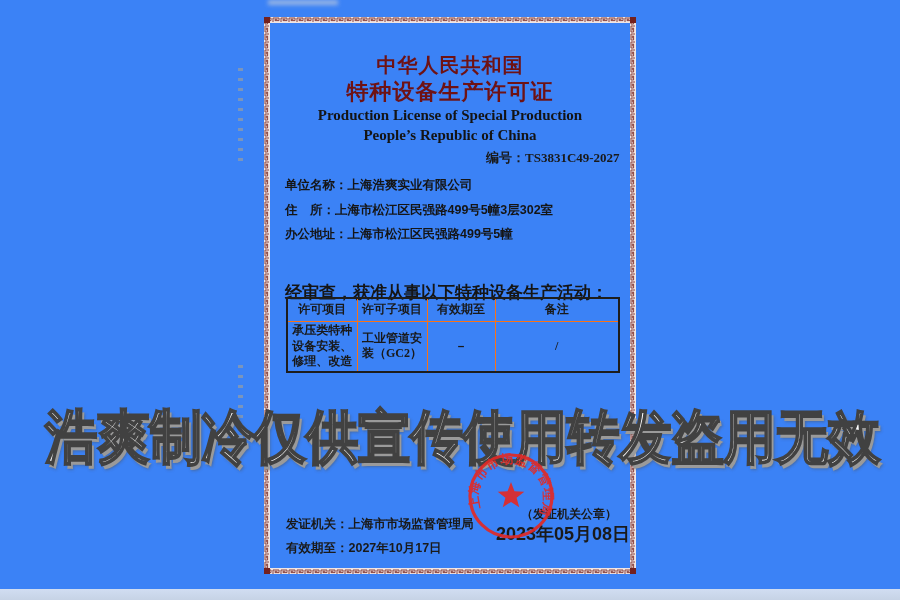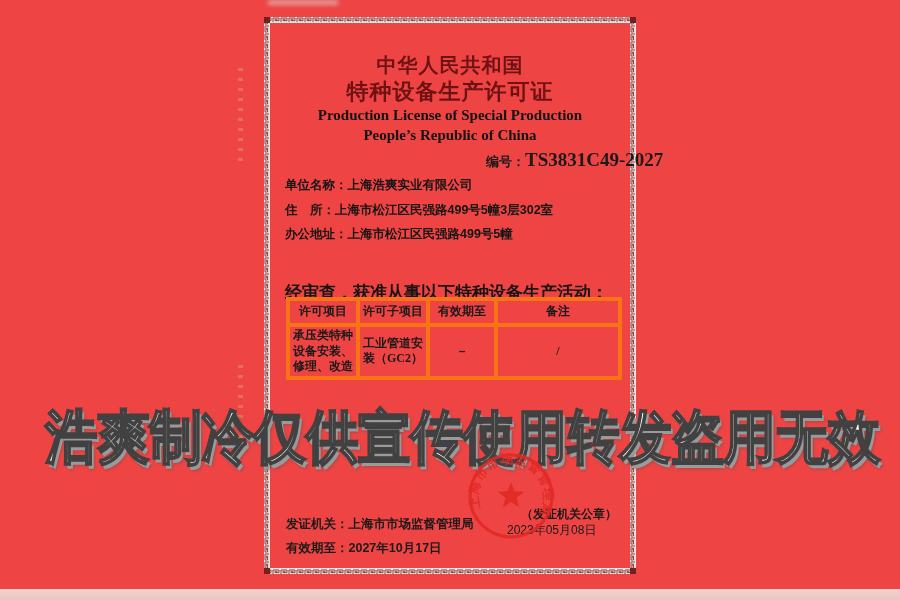--- a/index.html
+++ b/index.html
@@ -1,57 +1,57 @@
 <!DOCTYPE html>
 <html><head>
 <meta charset="utf-8">
 <style>
   html,body{margin:0;padding:0;background:#ffffff;}
-  .page{position:relative;width:900px;height:600px;background:#ef4444;overflow:hidden;
+  .page{position:relative;width:900px;height:600px;background:#3b82f6;overflow:hidden;
         font-family:"Liberation Sans",sans-serif;color:#1a1a1a;}
   .abs{position:absolute;}
   
   .frame-svg{position:absolute;left:264px;top:17px;}
   
   .title-cn{left:264px;width:372px;text-align:center;font-weight:bold;color:#6e1214;
             letter-spacing:1px;white-space:nowrap;}
   .t1{top:52px;font-size:20px;}
   .t2{top:77px;font-size:22px;}
   .title-en{left:264px;width:372px;text-align:center;font-weight:bold;color:#141414;
             font-family:"Liberation Serif",serif;font-size:15px;white-space:nowrap;}
   .e1{top:107px;}
   .e2{top:127px;}
   .license-no{left:486px;top:149px;font-size:13px;font-weight:bold;white-space:nowrap;}
-  .license-no .num{font-family:"Liberation Serif",serif;font-size:19px;text-align:center;}
+  .license-no .num{font-family:"Liberation Serif",serif;font-size:13px;text-align:center;}
   
   .field{left:285px;font-size:12.5px;font-weight:bold;white-space:nowrap;color:#151515;}
   .f1{top:177px;}
   .f2{top:202px;}
   .f3{top:226px;}
   .approval{left:285px;top:281px;font-size:17px;font-weight:bold;white-space:nowrap;color:#151515;}
   
   .lic-table{position:absolute;left:286px;top:297px;border-collapse:collapse;table-layout:fixed;}
-  .lic-table th,.lic-table td{border:4px solid #f97316;text-align:center;vertical-align:middle;
+  .lic-table th,.lic-table td{border:1px solid #f97316;text-align:center;vertical-align:middle;
       font-weight:bold;font-size:12px;font-family:"Liberation Serif",serif;color:#191919;
       padding:1px 3px;line-height:1.3;}
   .lic-table{border:2px solid #1d1d1d;}
   .lic-table th{height:20px;}
   .lic-table td{height:36px;}
   .c1{width:70px;} .c2{width:70px;} .c3{width:68px;} .c4{width:124px;}
   
   .watermark{left:0;top:399px;width:900px;text-align:center;font-size:58px;font-weight:bold;
       color:#ffffff;white-space:nowrap;letter-spacing:0;
       -webkit-text-stroke:2px #414141;
       text-shadow:3px 4px 0 #9a9a9a, 4px 5px 3px rgba(80,80,80,.45);
       transform:scaleX(.9);transform-origin:center;z-index:5;}
   
   .issuer{left:286px;top:516px;font-size:12.5px;font-weight:bold;white-space:nowrap;}
   .valid{left:286px;top:540px;font-size:12.5px;font-weight:bold;white-space:nowrap;}
   .seal-note{left:521px;top:506px;font-size:12px;font-weight:bold;white-space:nowrap;z-index:6;}
-  .seal-date{left:507px;top:522px;font-size:12px;font-weight:normal;white-space:nowrap;z-index:6;}
+  .seal-date{left:496px;top:522px;font-size:18px;font-weight:bold;white-space:nowrap;z-index:6;}
   .seal-svg{position:absolute;left:464px;top:449px;z-index:7;opacity:.92;}
   .seal-ring-text{font-size:12.5px;font-weight:bold;letter-spacing:1px;fill:#e12a26;
       font-family:"Liberation Sans",sans-serif;}
   
   .bleed{left:238px;width:5px;background:repeating-linear-gradient(#d9b26a 0 3px,transparent 3px 10px);
       opacity:.4;filter:blur(.5px);}
   .b1{top:68px;height:95px;}
   .b2{top:365px;height:80px;}
   .smudge{left:268px;top:0;width:70px;height:5px;background:#d8d8d8;filter:blur(2px);opacity:.6;}
   .bottom-band{left:0;top:589px;width:900px;height:11px;

